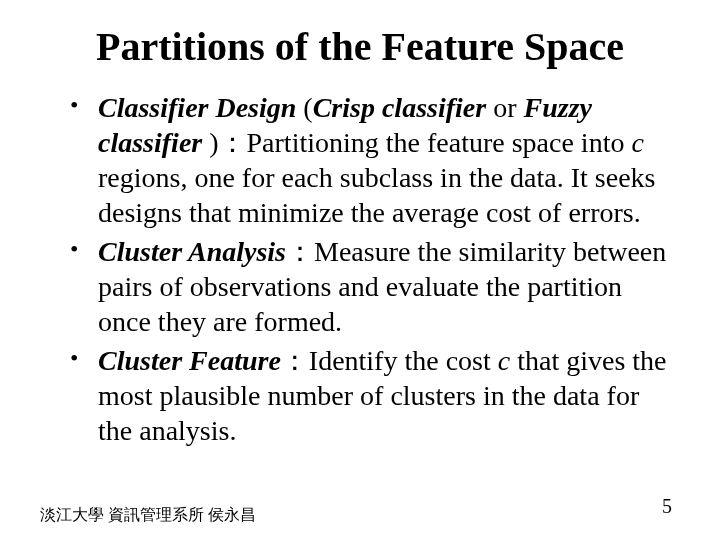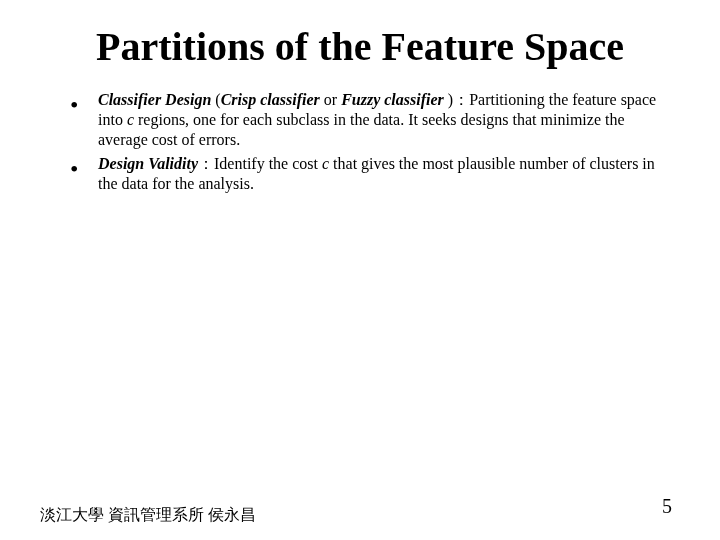--- a/index.html
+++ b/index.html
@@ -25,21 +25,21 @@
     margin: 0 0 20px 0;
     line-height: 1.15;
   }
   ul.bullets {
     list-style: none;
     margin: 0;
     padding: 0 10px 0 30px;
   }
   ul.bullets > li {
     position: relative;
-    font-size: 16px;
+    font-size: 28px;
     line-height: 1.25;
     margin-bottom: 4px;
     padding-left: 28px;
   }
   ul.bullets > li::before {
     content: "•";
     position: absolute;
     left: 0;
     top: 0;
     font-size: 24px;
@@ -66,23 +66,26 @@
 <div class="slide">
 
   <h1 class="title">Partitions of the Feature Space</h1>
 
   <ul class="bullets">
 
     <li>
       <span class="bi">Classifier Design</span><span> (</span><span class="bi">Crisp classifier</span><span> or </span><span class="bi">Fuzzy classifier </span><span>)</span><span>：</span><span>Partitioning the feature space into </span><span class="it">c</span><span> regions, one for each subclass in the data. It seeks designs that minimize the average cost of errors.</span>
     </li>
 
+    <li>
+      <span class="bi">Cluster Analysis</span><span>：</span><span>Measure the similarity between pairs of observations and evaluate the partition once they are formed.</span>
+    </li>
 
     <li>
-      <span class="bi">Design Validity</span><span>：</span><span>Identify the cost </span><span class="it">c</span><span> that gives the most plausible number of clusters in the data for the analysis.</span>
+      <span class="bi">Cluster Feature</span><span>：</span><span>Identify the cost </span><span class="it">c</span><span> that gives the most plausible number of clusters in the data for the analysis.</span>
     </li>
 
   </ul>
 
   <div class="footer">淡江大學  資訊管理系所  侯永昌</div>
   <div class="pagenum">5</div>
 
 </div>
 
 </body></html>

